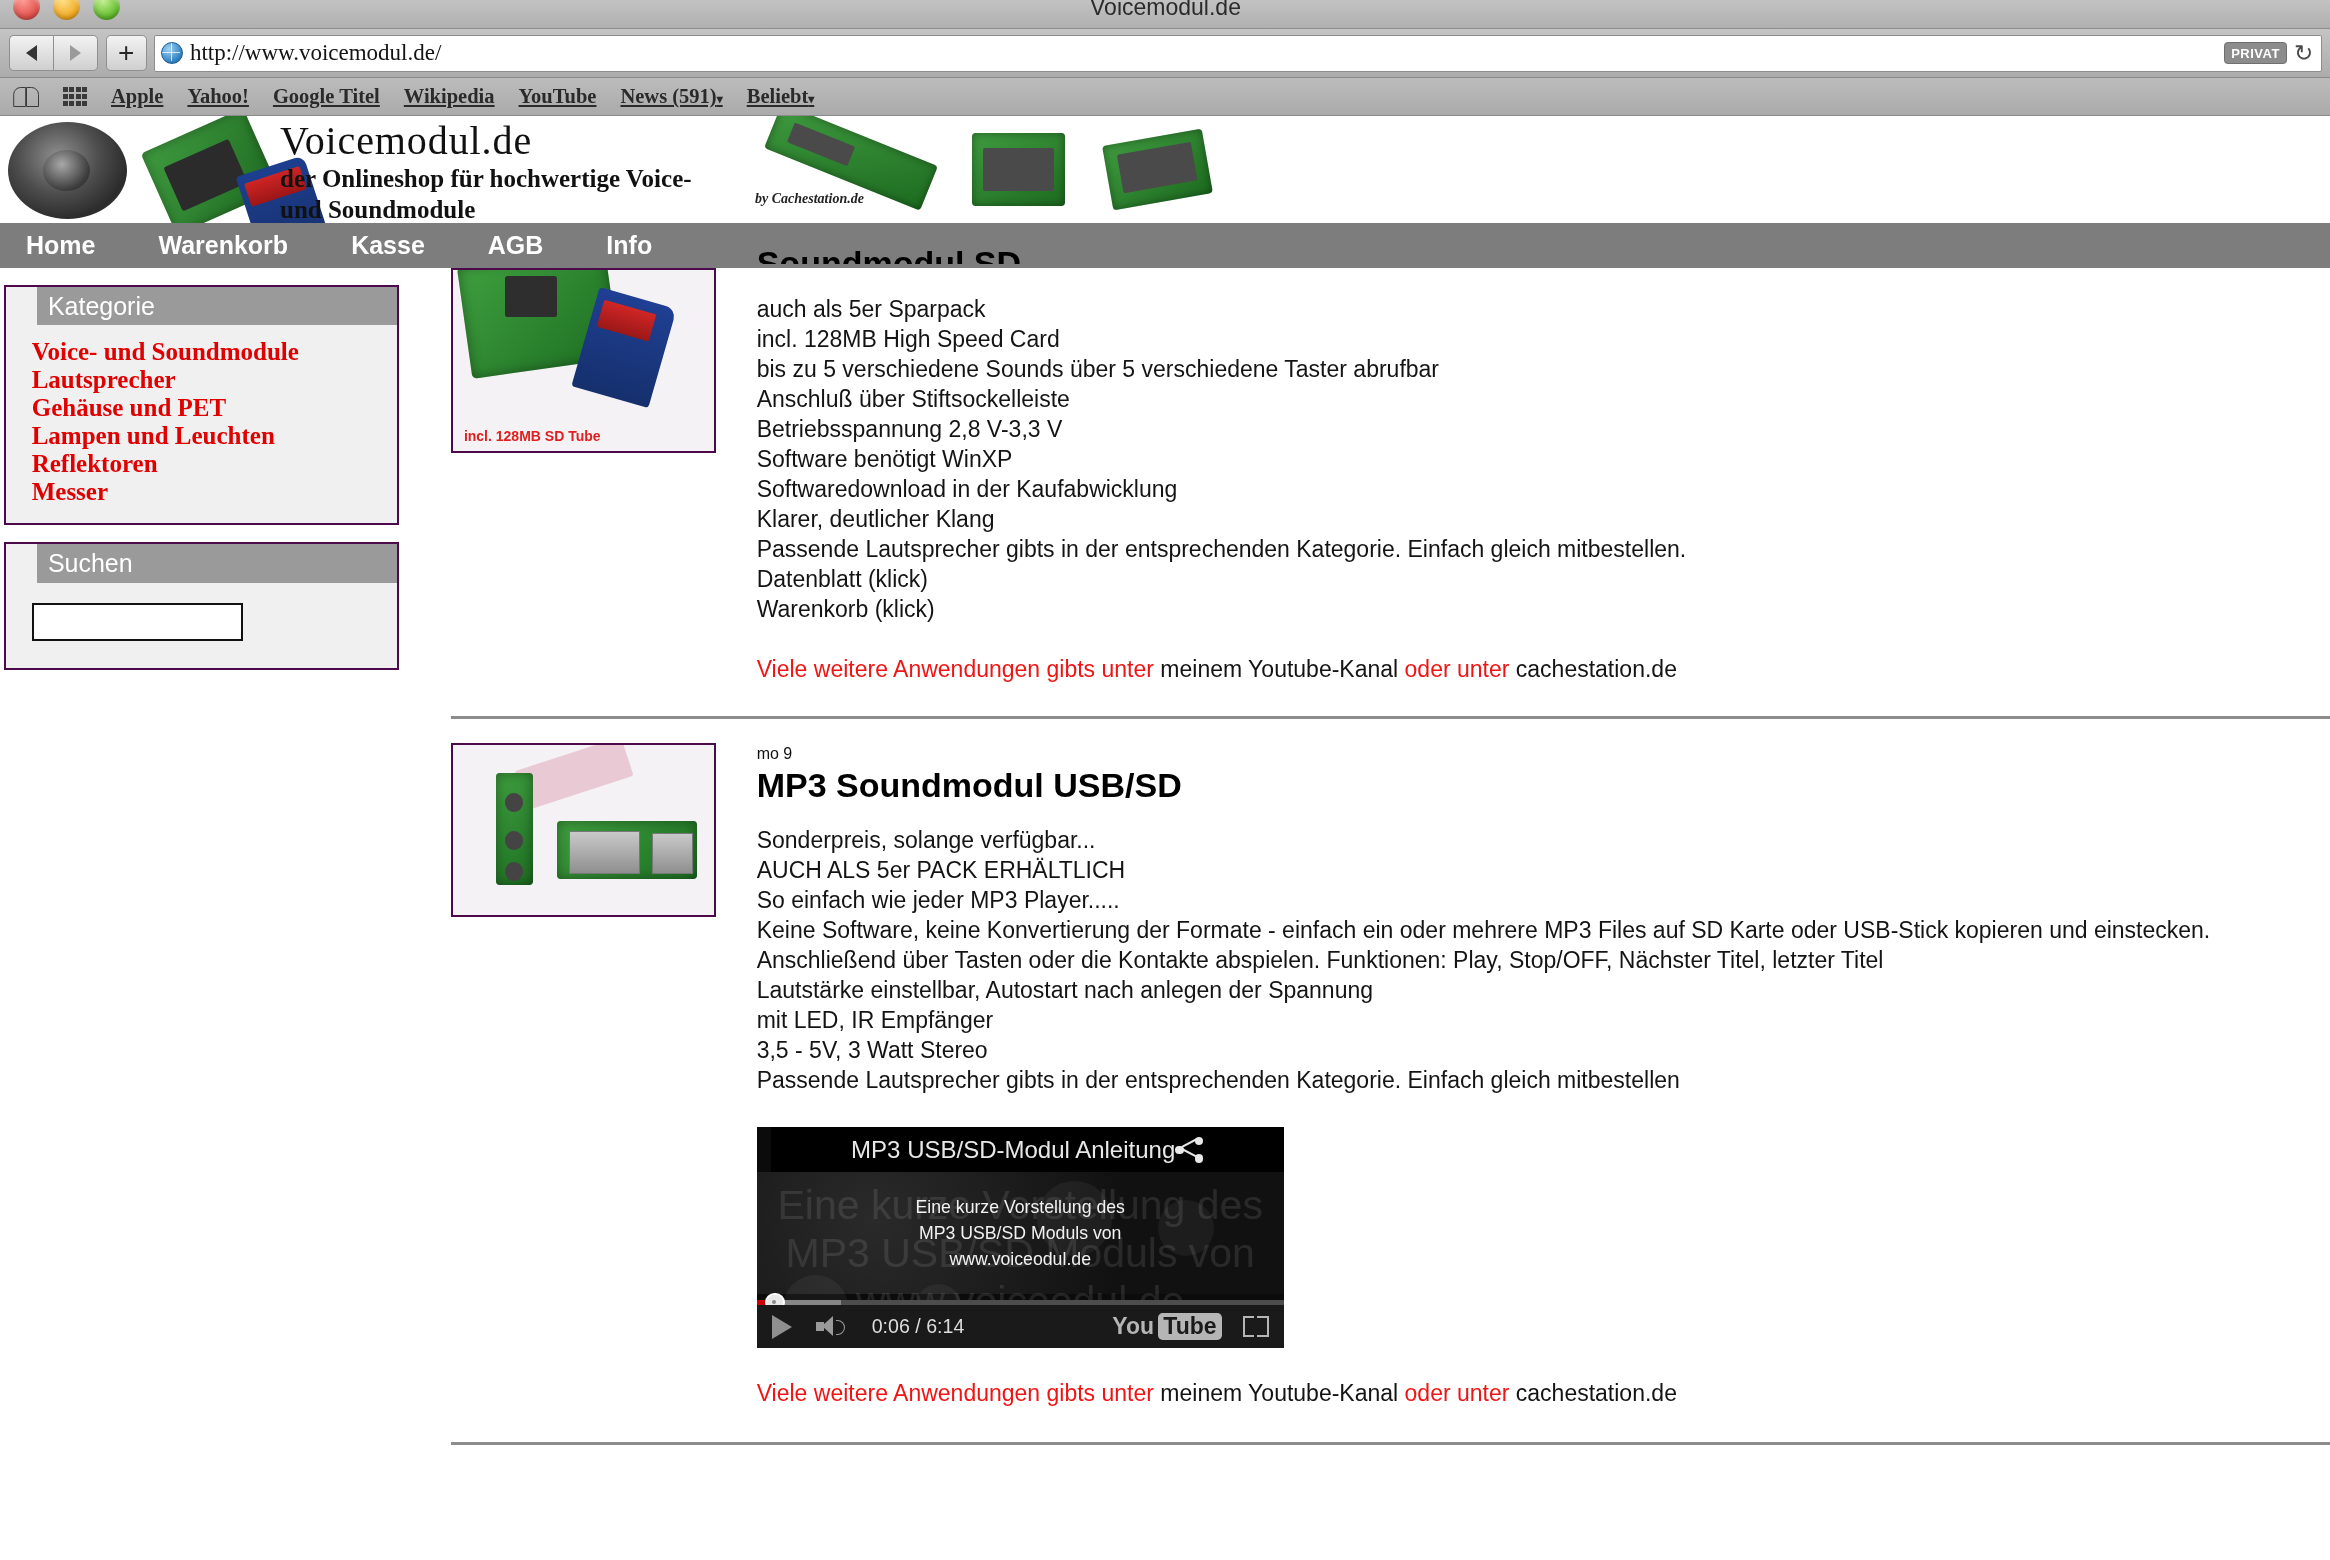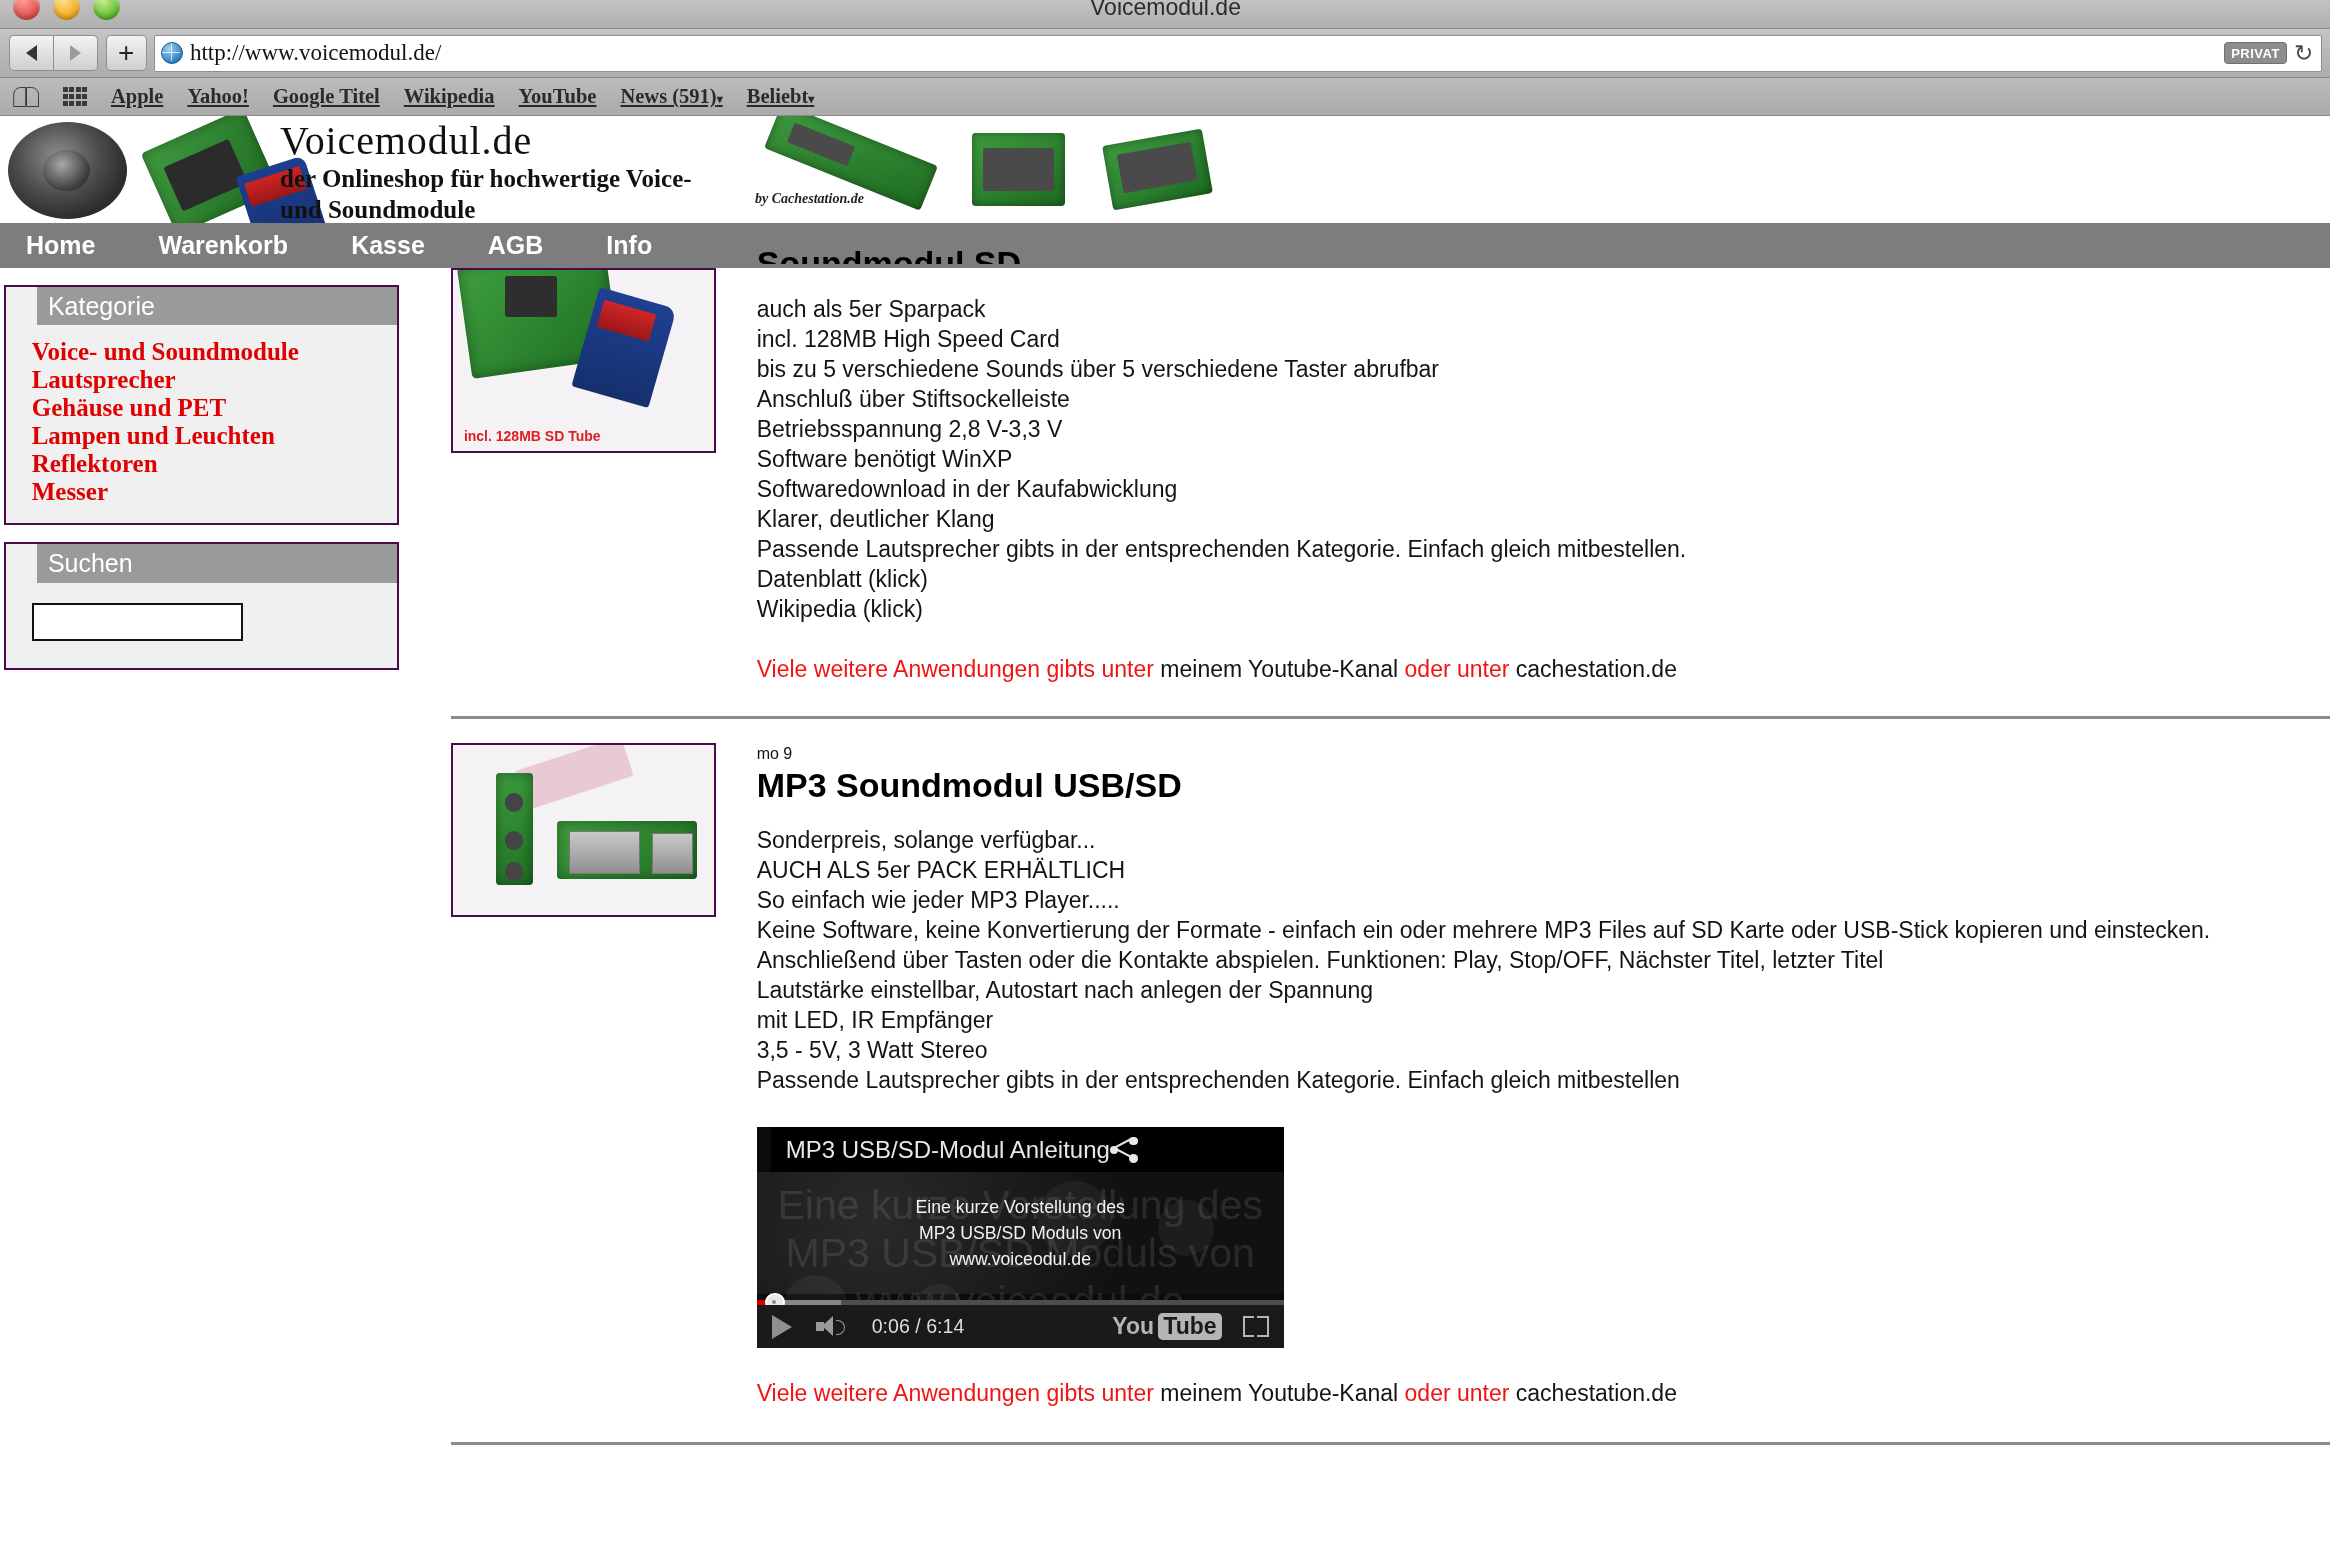--- a/index.html
+++ b/index.html
@@ -179,21 +179,21 @@
   .linkline a{color:#f01414;text-decoration:none;}
   .linkline span{color:#141414;}
   .divider{height:2.8px;background:#8c8c8c;margin:32px 0 0 52px;}
 
   
   .yt{
     width:527px;height:221px;background:#0b0b0b;margin:32px 0 0 0;position:relative;overflow:hidden;
   }
   .yt-top{
     position:absolute;left:14px;right:0;top:0;height:45px;background:#000;
-    display:flex;align-items:center;justify-content:flex-start;padding:0 15px;box-sizing:border-box;
+    display:flex;align-items:center;justify-content:center;padding:0 15px;box-sizing:border-box;
   }
   .yt-title{color:#e8e8e8;font-size:24px;font-family:"Liberation Sans",sans-serif;}
   .yt-stage{
     position:absolute;left:0;right:0;top:45px;bottom:54px;
     background:radial-gradient(circle at 22% 40%,#2a2a2a,#111 60%),#111;
     display:flex;align-items:center;justify-content:center;
   }
   .yt-bokeh{position:absolute;border-radius:50%;background:rgba(255,255,255,.05);}
   .yt-ghost{
     position:absolute;left:0;right:0;top:9.3px;text-align:center;color:rgba(255,255,255,.10);
@@ -369,21 +369,21 @@
             <div class="spec">auch als 5er Sparpack</div>
             <div class="spec">incl. 128MB High Speed Card</div>
             <div class="spec">bis zu 5 verschiedene Sounds über 5 verschiedene Taster abrufbar</div>
             <div class="spec">Anschluß über Stiftsockelleiste</div>
             <div class="spec">Betriebsspannung 2,8 V-3,3 V</div>
             <div class="spec">Software benötigt WinXP</div>
             <div class="spec">Softwaredownload in der Kaufabwicklung</div>
             <div class="spec">Klarer, deutlicher Klang</div>
             <div class="spec">Passende Lautsprecher gibts in der entsprechenden Kategorie. Einfach gleich mitbestellen.</div>
             <div class="spec b">Datenblatt (klick)</div>
-            <div class="spec b">Wikipedia (klick)</div>
+            <div class="spec b">Warenkorb (klick)</div>
 
             <div class="linkline">
               <a href="#">Viele weitere Anwendungen gibts unter</a><span> meinem Youtube-Kanal </span><a href="#">oder unter</a><span> cachestation.de</span>
             </div>
           </div>
         </div>
       </div>
 
       <div class="divider"></div>
 

